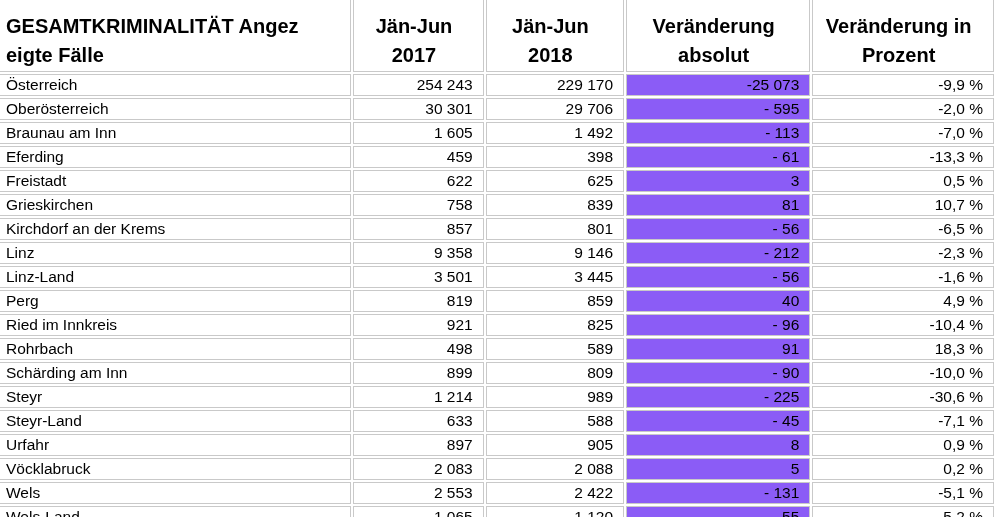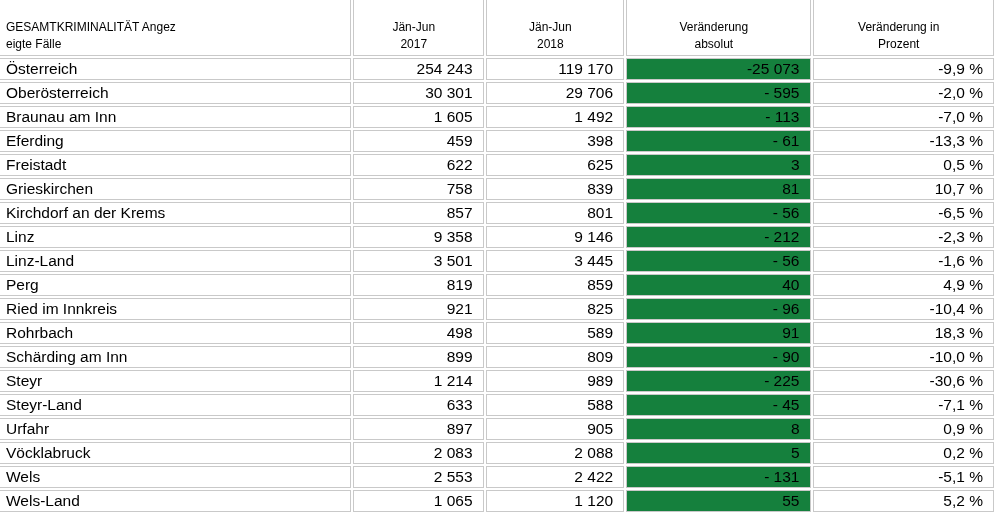--- a/index.html
+++ b/index.html
@@ -17,38 +17,38 @@
     table-layout: fixed;
     margin: -3px 0 0 -3px;
   }
   th, td {
     border: 1px solid #c9c9c9;
     background: #ffffff;
     overflow: hidden;
     white-space: nowrap;
   }
   th {
-    font-weight: normal;
-    font-size: 12px;
+    font-weight: bold;
+    font-size: 20px;
     vertical-align: top;
     height: 49px;
-    padding-top: 19px;
+    padding-top: 12px;
     line-height: 1.45;
   }
   th .hline { display: block; }
   th.left  { text-align: left;  padding-left: 6px; }
   th.right { padding-right: 10px; }
   td {
     font-size: 15.5px;
     height: 21.3px;
     vertical-align: middle;
   }
   td.label { text-align: left;  padding-left: 6px; }
   td.num   { text-align: right; padding-right: 10px; }
-  td.hl    { background: #15803d; }
+  td.hl    { background: #8b5cf6; }
 </style>
 </head>
 <body>
 
 <table class="stats">
   <colgroup>
     <col style="width:353px">
     <col style="width:131px">
     <col style="width:139px">
     <col style="width:185px">
@@ -75,21 +75,21 @@
       <th class="right">
         <span class="hline">Veränderung in</span>
         <span class="hline">Prozent</span>
       </th>
     </tr>
   </thead>
   <tbody>
   <tr>
     <td class="label">Österreich</td>
     <td class="num">254 243</td>
-    <td class="num">119 170</td>
+    <td class="num">229 170</td>
     <td class="num hl">-25 073</td>
     <td class="num">-9,9 %</td>
   </tr>
 
   <tr>
     <td class="label">Oberösterreich</td>
     <td class="num">30 301</td>
     <td class="num">29 706</td>
     <td class="num hl">- 595</td>
     <td class="num">-2,0 %</td>

